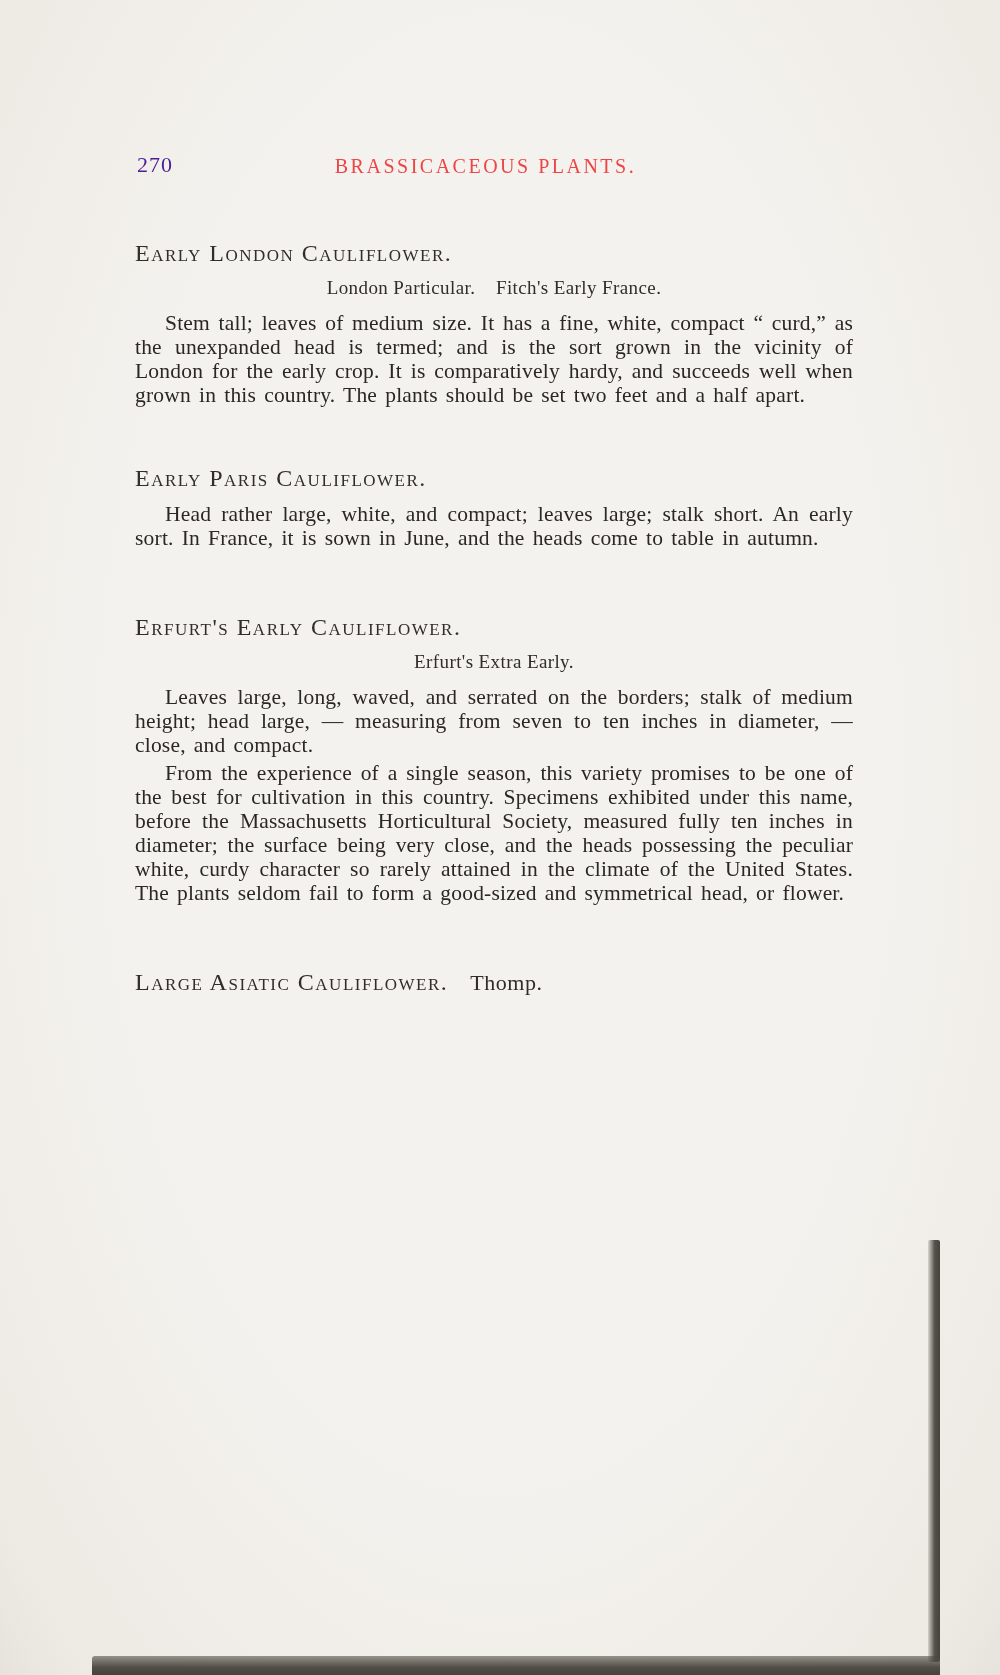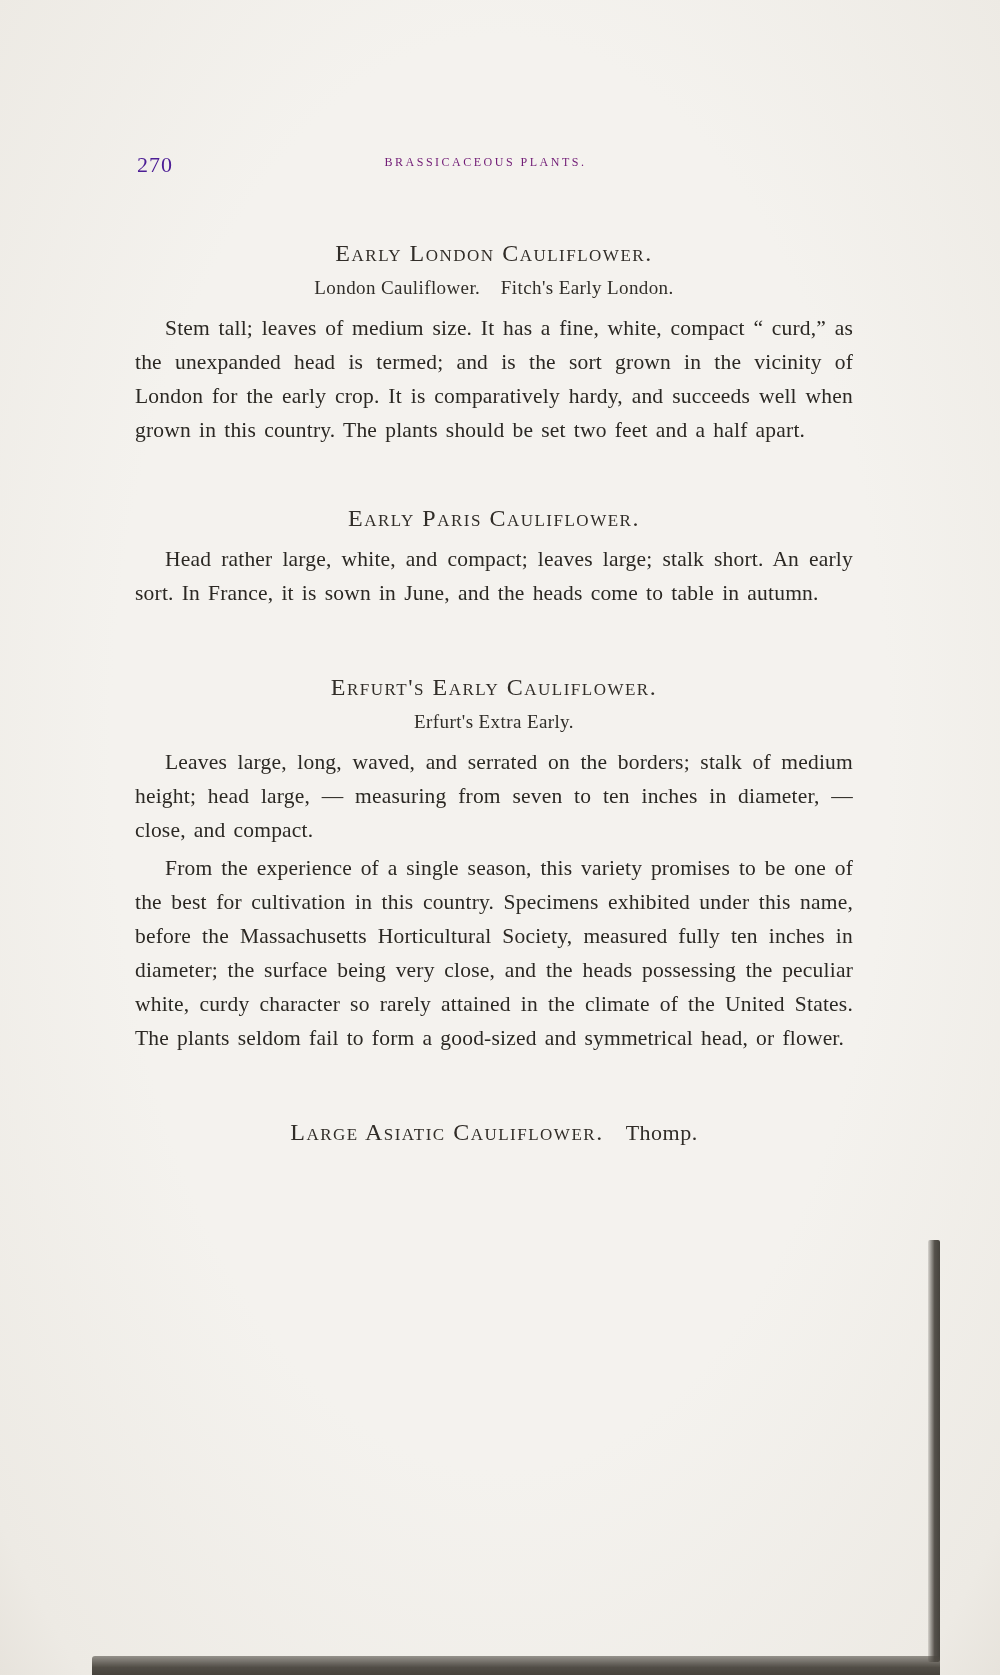--- a/index.html
+++ b/index.html
@@ -32,30 +32,29 @@
     font-size: 22px;
     letter-spacing: 1px;
     color: #4c1d95;
   }
   .running-header {
     position: absolute;
     left: 0;
     right: 17px;
     top: 3px;
     text-align: center;
-    font-size: 12px;
+    font-size: 20px;
     letter-spacing: 2.5px;
-    color: #701a75;
+    color: #ef4444;
   }
   section { margin: 0; }
   .sec { margin-top: 58px; }
   .sec.first { margin-top: 0; }
   .sec.gap-lg { margin-top: 64px; }
   .sec-head {
-    text-align: center;
     font-weight: normal;
     font-variant: small-caps;
     font-size: 24px;
     letter-spacing: 1.5px;
     color: #312d28;
     margin-bottom: 10px;
   }
   .sec-head .authority {
     font-variant: normal;
     letter-spacing: 0.5px;
@@ -65,21 +64,21 @@
   .synonyms {
     text-align: center;
     font-size: 19px;
     letter-spacing: 0.4px;
     color: #312e29;
     margin-bottom: 12px;
     white-space: pre-wrap;
   }
   .body-para {
     font-size: 21.5px;
-    line-height: 34px;
+    line-height: 24px;
     text-align: justify;
     text-indent: 30px;
     word-spacing: 2.5px;
     letter-spacing: 0.2px;
     color: #2b2823;
     margin-bottom: 2px;
   }
   .body-para + .body-para { margin-top: 4px; }
   
   .artifact-right-strip {
@@ -110,21 +109,21 @@
 
   <div class="running-head-row">
     <span class="page-number">270</span>
     <span class="running-header">BRASSICACEOUS PLANTS.</span>
   </div>
 
   <section class="sec first">
     <h2 class="sec-head">
       <span>Early London Cauliflower.</span>
     </h2>
-    <div class="synonyms">London Cauliflower.    Fitch's Early London.</div>
+    <div class="synonyms">London Particular.    Fitch's Early France.</div>
     <p class="body-para">Stem tall; leaves of medium size.  It has a fine, white, compact “ curd,” as the unexpanded head is termed; and is the sort grown in the vicinity of London for the early crop.  It is comparatively hardy, and succeeds well when grown in this country.  The plants should be set two feet and a half apart.</p>
   </section>
 
   <section class="sec">
     <h2 class="sec-head">
       <span>Early Paris Cauliflower.</span>
     </h2>
     <p class="body-para">Head rather large, white, and compact; leaves large; stalk short.  An early sort.  In France, it is sown in June, and the heads come to table in autumn.</p>
   </section>
 

